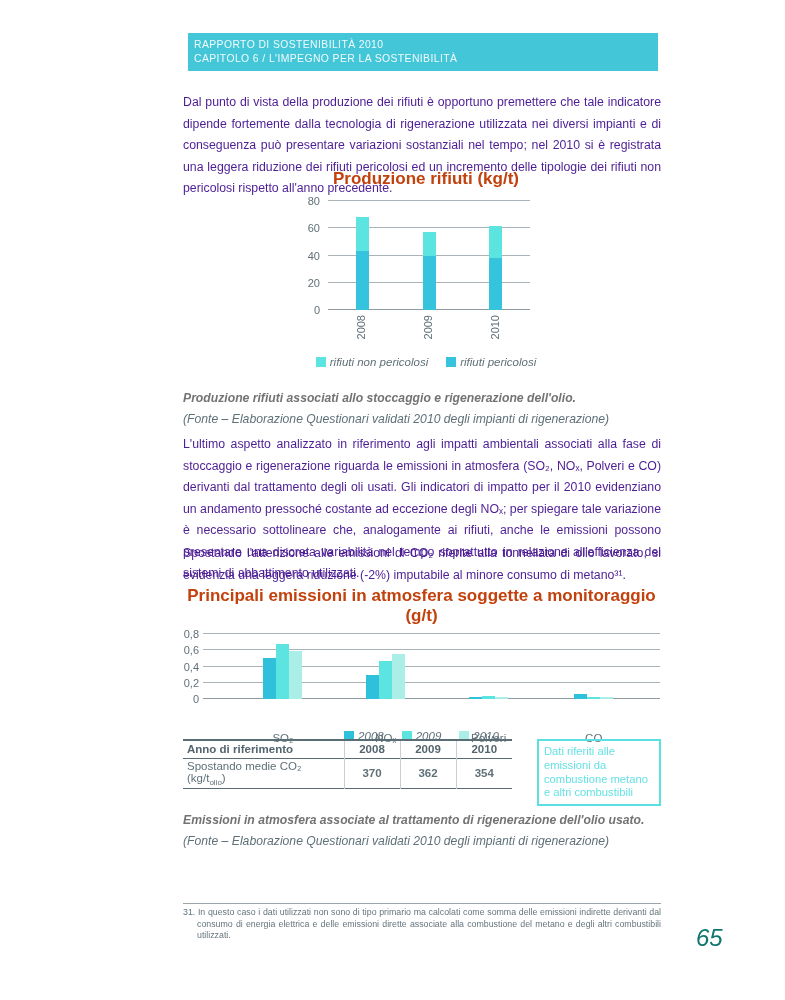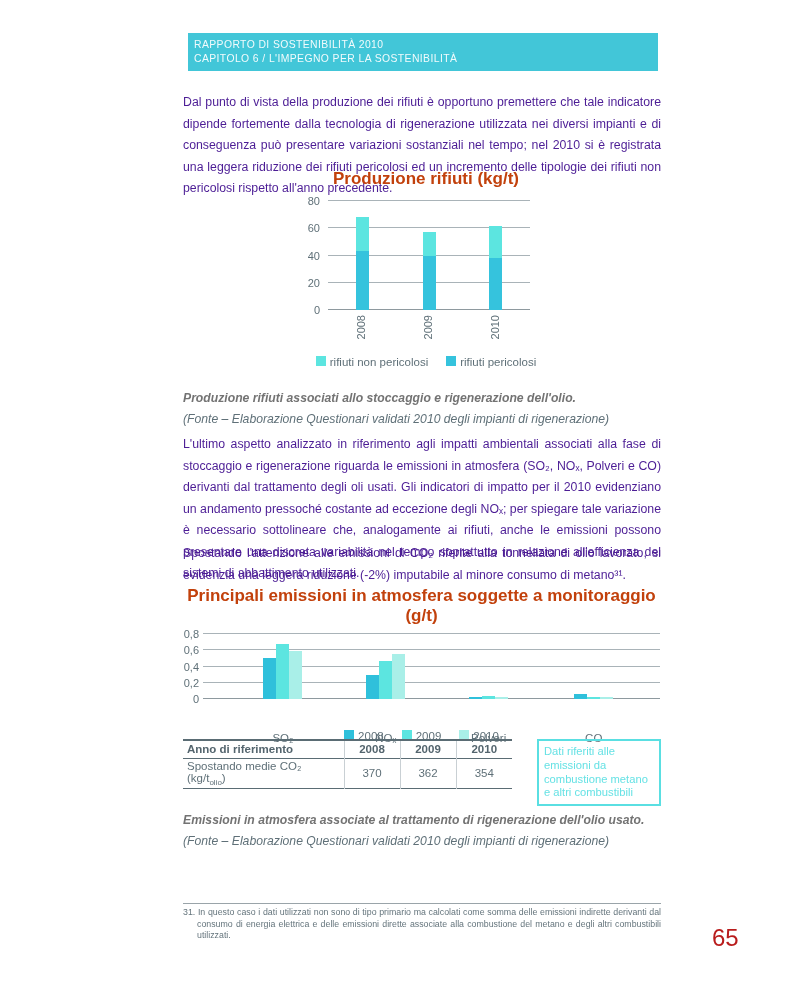--- a/index.html
+++ b/index.html
@@ -22,21 +22,21 @@
   .c-title { font-size:17px; font-weight:bold; color:#c2410c; text-align:center; }
   .c1-plot { position:relative; margin:12px 0 0 38px; width:202px; height:109px; }
   .gridline { position:absolute; left:0; right:0; height:1px; background:#a9b3b8; }
   .gridline.base { background:#8e999f; }
   .ytick { position:absolute; left:-36px; width:28px; text-align:right; font-size:11px; color:#5f7078; }
   .stack { position:absolute; bottom:0; width:13px; display:flex; flex-direction:column-reverse; }
   .c1-xlabels { position:relative; margin-left:38px; width:202px; height:40px; }
   .xlab-rot { position:absolute; top:5px; font-size:11px; color:#5f7078;
     writing-mode:vertical-rl; transform:rotate(180deg); }
   .legend { display:flex; justify-content:center; gap:18px; margin-top:6px; font-size:11.5px; color:#5f7078; }
-  .legend .item { display:flex; gap:4px; }
+  .legend .item { display:flex; align-items:center; gap:4px;font-style:italic; }
   .sw { width:10px; height:10px; display:inline-block; }
 
   
   .caption { position:absolute; left:183px; width:478px; font-size:12.2px; line-height:21px; font-style:italic; }
   .caption .ttl { font-weight:bold; color:#737373; }
   .cap1 { top:388px; } .cap2 { top:810px; }
 
   
   .chart2 { position:absolute; left:183px; top:586px; width:477px; }
   .c2-plot { position:relative; margin:8px 0 0 20px; width:457px; height:65px; }
@@ -45,36 +45,36 @@
   .bar2 { width:13px; }
   .c2-xlabels { position:relative; margin-left:20px; width:457px; height:18px; margin-top:3px; }
   .xlab2 { position:absolute; top:2px; transform:translateX(-50%); font-size:11.5px; color:#5f7078;margin-top:28px; }
   .chart2 .legend { margin-top:10px; }
 
   
   .co2-table { position:absolute; left:183px; top:739px; width:329px; border-collapse:collapse;
     font-size:11.5px; color:#5f7078; }
   .co2-table tr:first-child td { font-weight:bold; color:#54656e; }
   .co2-table td { height:18px; padding:1px 4px; }
-  .co2-table td.num { text-align:center; width:56px; border-left:1px solid #c9d0d4; }
+  .co2-table td.num { text-align:center; width:56px; border-left:1px solid #c9d0d4;font-weight:bold; }
   .co2-table tr:first-child { border-top:2px solid #5a6c74; border-bottom:1px solid #5a6c74; }
   .co2-table tr:last-child { border-bottom:1px solid #5a6c74; }
   .co2-table sub { font-size:8px; }
   td.lbl sub { font-size:8px; }
 
   
   .callout { position:absolute; left:537px; top:739px; width:124px; border:2px solid #5adfe2;
     color:#67e2e5; font-size:11.2px; line-height:13.8px; padding:4px 5px; }
 
   
   .footrule { position:absolute; left:183px; top:903px; width:478px; border-top:1px solid #9aa4a9; }
   .footnote { position:absolute; left:183px; top:907px; width:478px; font-size:8.8px; line-height:11.5px;
     color:#64747c; padding-left:14px; text-indent:-14px; text-align:justify; }
 
-  .pagenum { position:absolute; left:712px; top:924px; font-size:24px; color:#b91c1c; }
+  .pagenum { position:absolute; left:696px; top:924px; font-size:24px; font-style:italic; color:#0f766e; }
 </style>
 </head>
 <body>
 
 <div class="page">
 
   <div class="bar-header">
     <div>RAPPORTO DI SOSTENIBILITÀ 2010</div>
     <div>CAPITOLO 6 / L'IMPEGNO PER LA SOSTENIBILITÀ</div>
   </div>

